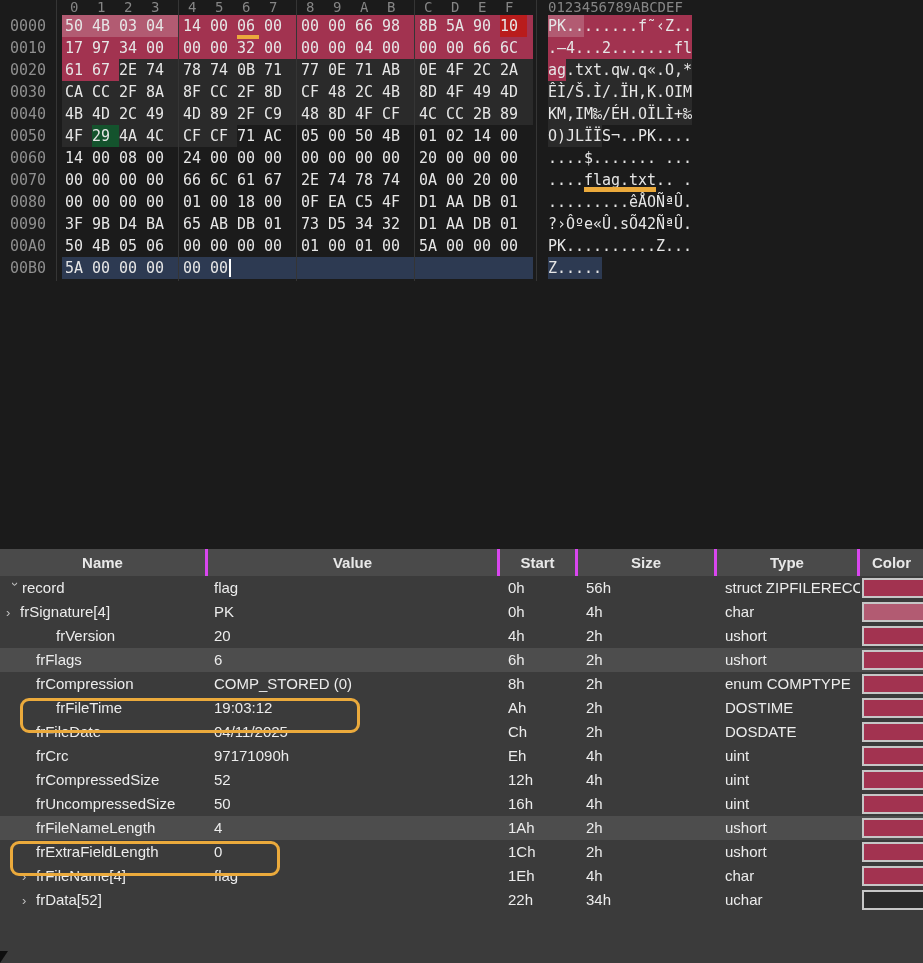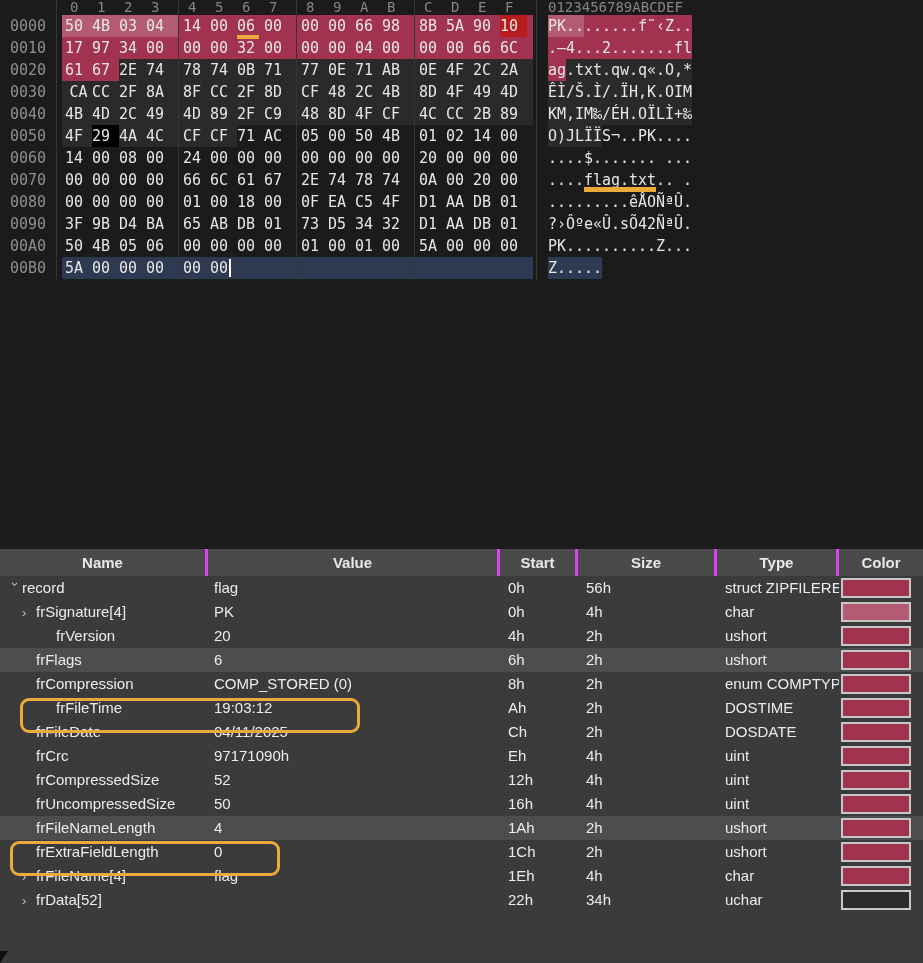--- a/index.html
+++ b/index.html
@@ -28,21 +28,21 @@
   
   .panel{position:absolute;left:0;top:549px;width:923px;height:414px;background:#3b3b3b;
          font-family:"Liberation Sans",sans-serif;}
   .ptitle{height:29px;line-height:29px;background:#393939;color:#dedede;font-size:15px;
           padding-left:10px;}
   .refresh{color:#b5b5b5;margin-left:9px;font-size:14px;cursor:pointer;}
   .thead{display:flex;height:27px;background:#4a4a4a;}
   .th{line-height:27px;text-align:center;font-weight:bold;color:#e8e8e8;font-size:15px;
       box-sizing:border-box;border-right:3px solid #d946ef;overflow:hidden;white-space:nowrap;}
   .th:last-child{border-right:none;}
-  .w0{width:208px}.w1{width:292px}.w2{width:78px}.w3{width:139px}.w4{width:122px}.w5{flex:1}
+  .w0{width:208px}.w1{width:292px}.w2{width:78px}.w3{width:139px}.w4{width:143px}.w5{flex:1}
   .trow{display:flex;height:24px;line-height:24px;color:#ececec;font-size:15px;}
   .trow.sel{background:#4d4d4d;}
   .c{box-sizing:border-box;overflow:hidden;white-space:nowrap;}
   .c2,.c3,.c4{padding-left:8px;}
   .c1{padding-left:6px;}
   .arrow{display:inline-block;width:14px;color:#c0c0c0;font-size:13px;text-align:left;}
   .arrow.down{transform:rotate(90deg);width:14px;}
   .swatch{width:70px;height:20px;margin-top:2px;margin-left:2px;box-sizing:border-box;
           border:2px solid #c6c6c6;}
   .ann{position:absolute;border:3px solid var(--orange);border-radius:9px;z-index:10;
@@ -168,21 +168,21 @@
           <span class="bcell" style="background: rgb(42, 42, 42);">0E</span>
           <span class="bcell" style="background: rgb(42, 42, 42);">4F</span>
           <span class="bcell" style="background: rgb(42, 42, 42);">2C</span>
           <span class="bcell" style="background: rgb(42, 42, 42);">2A</span>
           <span class="pad6" style="background: rgb(42, 42, 42);"></span>
           <span class="asc"><span class="achar" style="background: rgb(162, 51, 80);">a</span><span class="achar" style="background: rgb(162, 51, 80);">g</span><span class="achar" style="background: rgb(42, 42, 42);">.</span><span class="achar" style="background: rgb(42, 42, 42);">t</span><span class="achar" style="background: rgb(42, 42, 42);">x</span><span class="achar" style="background: rgb(42, 42, 42);">t</span><span class="achar" style="background: rgb(42, 42, 42);">.</span><span class="achar" style="background: rgb(42, 42, 42);">q</span><span class="achar" style="background: rgb(42, 42, 42);">w</span><span class="achar" style="background: rgb(42, 42, 42);">.</span><span class="achar" style="background: rgb(42, 42, 42);">q</span><span class="achar" style="background: rgb(42, 42, 42);">«</span><span class="achar" style="background: rgb(42, 42, 42);">.</span><span class="achar" style="background: rgb(42, 42, 42);">O</span><span class="achar" style="background: rgb(42, 42, 42);">,</span><span class="achar" style="background: rgb(42, 42, 42);">*</span></span>
         </div>
         <div class="hexrow">
           <span class="addr">0030</span>
           <span class="pad3" style="background: rgb(42, 42, 42);"></span>
-          <span class="bcell" style="background: rgb(42, 42, 42); text-align: center;">CA</span>
+          <span class="bcell" style="background: rgb(42, 42, 42);">CA</span>
           <span class="bcell" style="background: rgb(42, 42, 42);">CC</span>
           <span class="bcell" style="background: rgb(42, 42, 42);">2F</span>
           <span class="bcell" style="background: rgb(42, 42, 42);">8A</span>
           <span class="gap5" style="background: rgb(42, 42, 42);"></span>
           <span class="gap5" style="background: rgb(42, 42, 42);"></span>
           <span class="bcell" style="background: rgb(42, 42, 42);">8F</span>
           <span class="bcell" style="background: rgb(42, 42, 42);">CC</span>
           <span class="bcell" style="background: rgb(42, 42, 42);">2F</span>
           <span class="bcell" style="background: rgb(42, 42, 42);">8D</span>
           <span class="gap5" style="background: rgb(42, 42, 42);"></span>
@@ -225,21 +225,21 @@
           <span class="bcell" style="background: rgb(42, 42, 42);">CC</span>
           <span class="bcell" style="background: rgb(42, 42, 42);">2B</span>
           <span class="bcell" style="background: rgb(42, 42, 42);">89</span>
           <span class="pad6" style="background: rgb(42, 42, 42);"></span>
           <span class="asc"><span class="achar" style="background: rgb(42, 42, 42);">K</span><span class="achar" style="background: rgb(42, 42, 42);">M</span><span class="achar" style="background: rgb(42, 42, 42);">,</span><span class="achar" style="background: rgb(42, 42, 42);">I</span><span class="achar" style="background: rgb(42, 42, 42);">M</span><span class="achar" style="background: rgb(42, 42, 42);">‰</span><span class="achar" style="background: rgb(42, 42, 42);">/</span><span class="achar" style="background: rgb(42, 42, 42);">É</span><span class="achar" style="background: rgb(42, 42, 42);">H</span><span class="achar" style="background: rgb(42, 42, 42);">.</span><span class="achar" style="background: rgb(42, 42, 42);">O</span><span class="achar" style="background: rgb(42, 42, 42);">Ï</span><span class="achar" style="background: rgb(42, 42, 42);">L</span><span class="achar" style="background: rgb(42, 42, 42);">Ì</span><span class="achar" style="background: rgb(42, 42, 42);">+</span><span class="achar" style="background: rgb(42, 42, 42);">‰</span></span>
         </div>
         <div class="hexrow">
           <span class="addr">0050</span>
           <span class="pad3" style="background: rgb(42, 42, 42);"></span>
           <span class="bcell" style="background: rgb(42, 42, 42);">4F</span>
-          <span class="bcell" style="background: #000000;">29</span>
+          <span class="bcell" style="background: #14532d;">29</span>
           <span class="bcell" style="background: rgb(42, 42, 42);">4A</span>
           <span class="bcell" style="background: rgb(42, 42, 42);">4C</span>
           <span class="gap5" style="background: rgb(42, 42, 42);"></span>
           <span class="gap5" style="background: rgb(42, 42, 42);"></span>
           <span class="bcell" style="background: rgb(42, 42, 42);">CF</span>
           <span class="bcell" style="background: rgb(42, 42, 42);">CF</span>
           <span class="bcell">71</span>
           <span class="bcell">AC</span>
           <span class="gap5"></span>
           <span class="gap5"></span>
@@ -447,21 +447,21 @@
           <div class="c c0 w0" style="padding-left: 8px;"><span class="arrow down">›</span><span>record</span></div>
           <div class="c c1 w1">flag</div>
           <div class="c c2 w2">0h</div>
           <div class="c c3 w3">56h</div>
           <div class="c c4 w4">struct ZIPFILERECO...</div>
           <div class="c c5 w5">
             <div class="swatch" style="border-color: rgb(198, 198, 198); background: rgb(162, 51, 80);"></div>
           </div>
         </div>
         <div class="trow">
-          <div class="c c0 w0" style="padding-left: 22px;"><span class="arrow">›</span><span>frSignature[4]</span></div>
+          <div class="c c0 w0" style="padding-left: 6px;"><span class="arrow">›</span><span>frSignature[4]</span></div>
           <div class="c c1 w1">PK</div>
           <div class="c c2 w2">0h</div>
           <div class="c c3 w3">4h</div>
           <div class="c c4 w4">char</div>
           <div class="c c5 w5">
             <div class="swatch" style="border-color: rgb(198, 198, 198); background: rgb(178, 91, 114);"></div>
           </div>
         </div>
         <div class="trow">
           <div class="c c0 w0" style="padding-left: 56px;"><span>frVersion</span></div>

